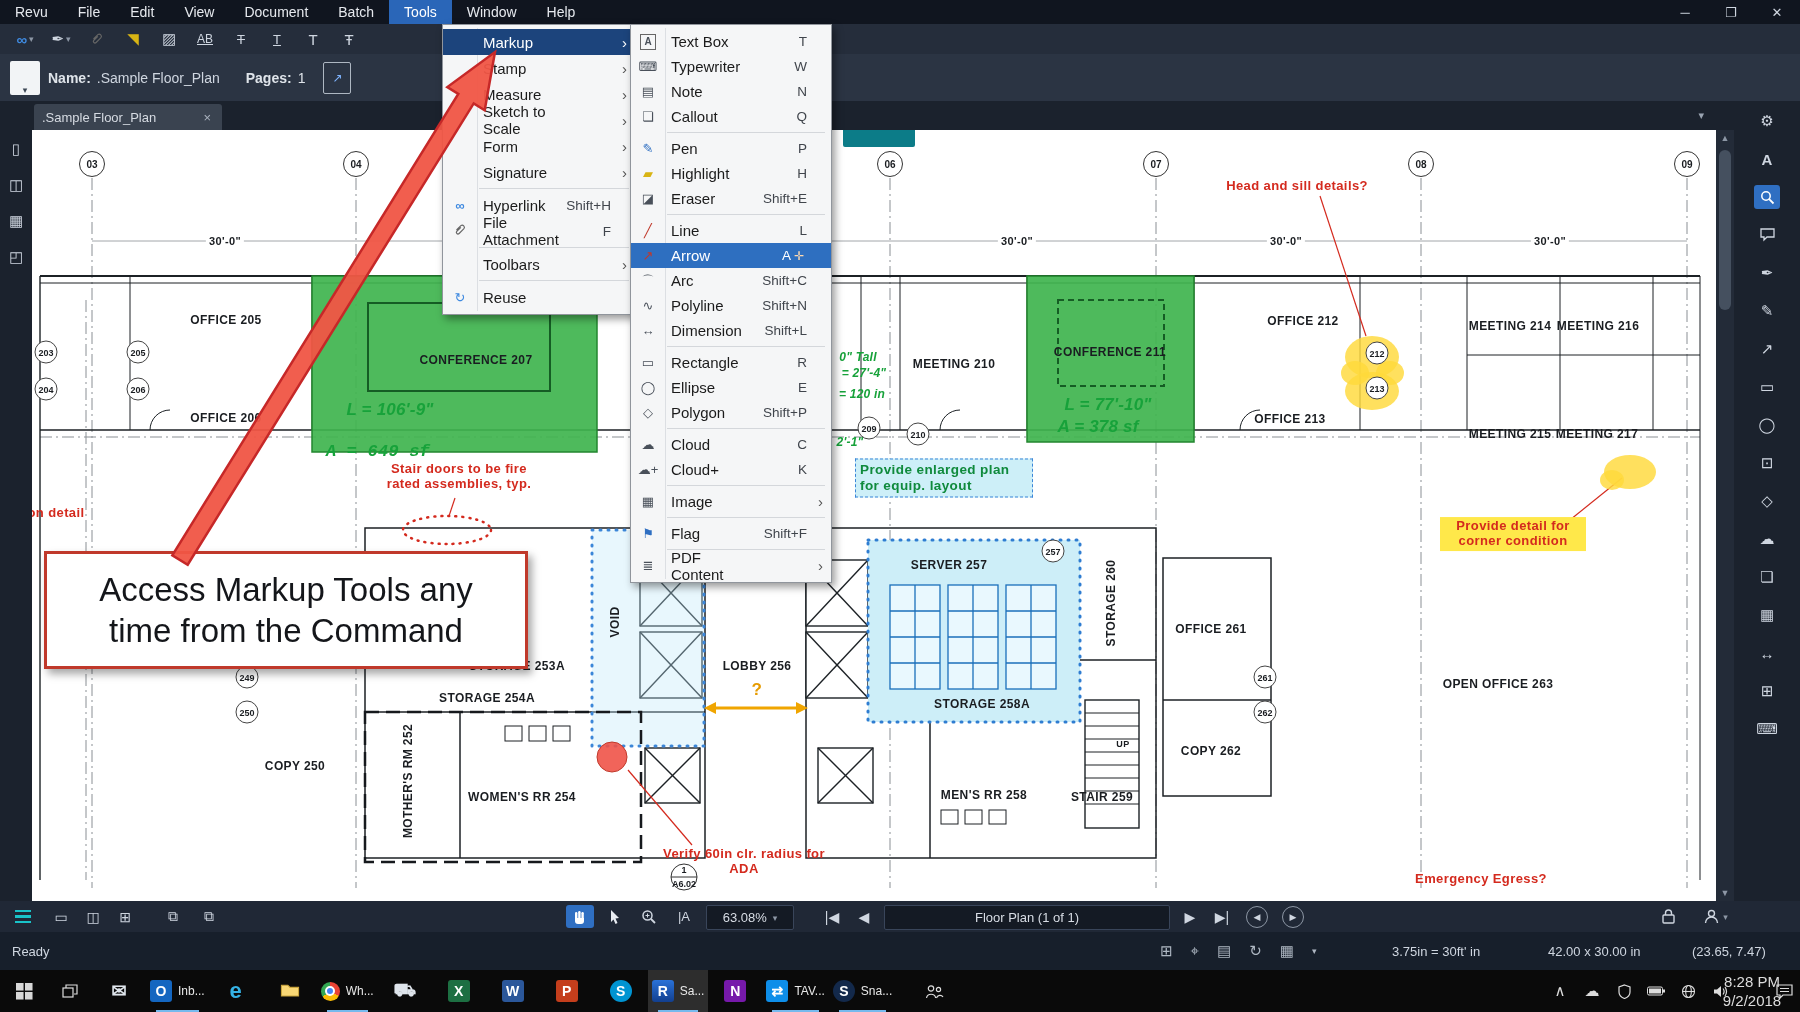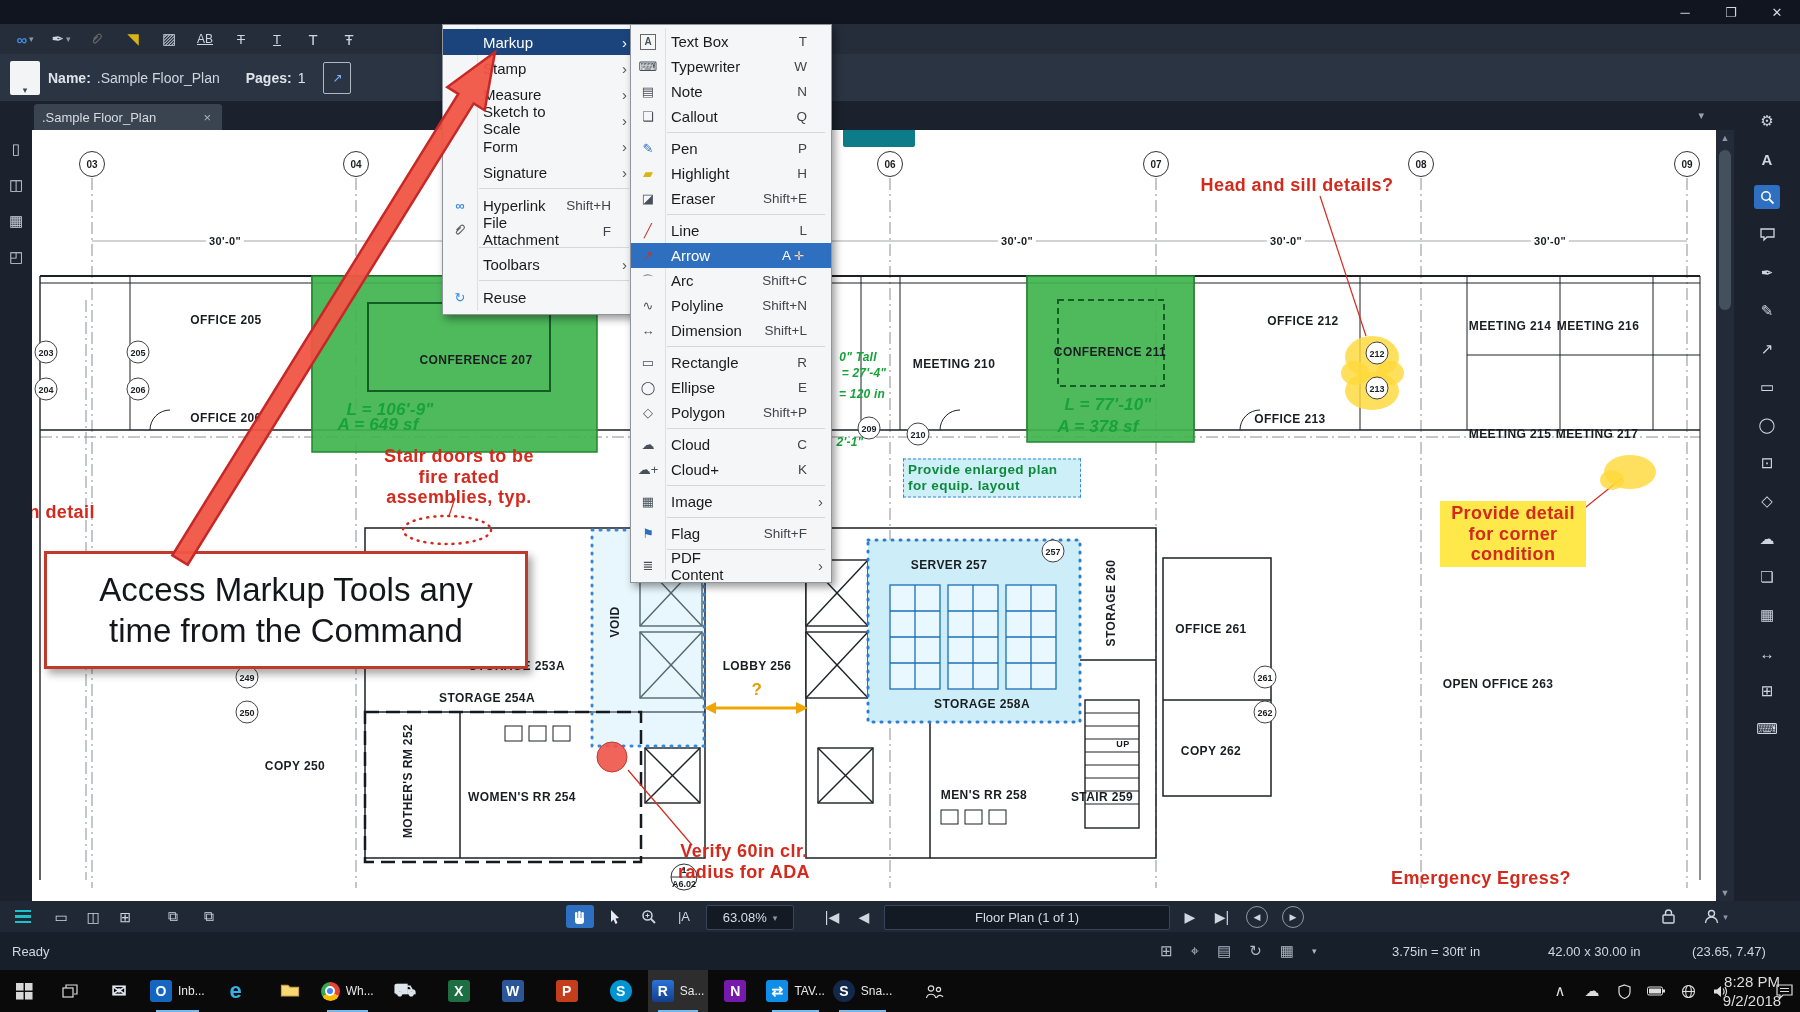--- a/index.html
+++ b/index.html
@@ -76,21 +76,21 @@
   .clock{width:84px;text-align:center;font-size:12px;line-height:1.3;}
   .notif{width:44px;}
   
   .canvas{position:absolute;left:0;top:0;width:1800px;height:1012px;z-index:1;background:#fff;}
   .plabel{position:absolute;transform:translate(-50%,-50%);font-size:12px;font-weight:bold;color:#1a1d21;white-space:nowrap;letter-spacing:.4px;z-index:3;}
   .plabel.vert{transform:translate(-50%,-50%) rotate(-90deg);}
   .plabel.gb{width:24px;height:24px;border:1.3px solid #333;border-radius:50%;background:#fff;font-size:10px;display:flex;align-items:center;justify-content:center;letter-spacing:0;}
   .plabel.dim{font-size:11px;background:#fff;padding:0 3px;}
   .plabel.meas{color:#17a23a;font-style:italic;font-size:17px;letter-spacing:.2px;}
   .plabel.sm{font-size:12px;}
-  .plabel.red{color:#d42a1e;font-size:18px;}
+  .plabel.red{color:#d42a1e;font-size:13px;}
   .plabel.red-c{white-space:normal;width:168px;text-align:center;line-height:1.15;}
   .plabel.green-note{color:#0f8a3c;font-size:13.5px;white-space:normal;width:168px;text-align:left;background:#cdeff8;border:1px dashed #3b86d8;padding:3px 4px;line-height:1.15;}
   .plabel.on-yellow{background:#ffe84a;white-space:normal;width:138px;text-align:center;padding:2px 4px;line-height:1.15;}
   .plabel.orange{color:#e69b00;font-size:17px;}
   .plabel.bub{width:21px;height:21px;border:1px solid #444;border-radius:50%;background:#fff;font-size:9px;display:flex;align-items:center;justify-content:center;letter-spacing:0;}
   .plabel.tiny{font-size:9px;}
   .plabel.marker{font-size:9px;letter-spacing:0;}
   
   .callout-box{position:absolute;left:44px;top:551px;width:484px;height:118px;background:#fff;border:3px solid #c0392b;
                box-shadow:4px 5px 8px rgba(0,0,0,.35);z-index:15;display:flex;align-items:center;justify-content:center;
@@ -266,34 +266,34 @@
       <div class="plabel gb" style="left: 1421px; top: 164px;">08</div>
       <div class="plabel gb" style="left: 1687px; top: 164px;">09</div>
       <div class="plabel dim" style="left: 225px; top: 241px;">30'-0"</div>
       <div class="plabel dim" style="left: 1017px; top: 241px;">30'-0"</div>
       <div class="plabel dim" style="left: 1286px; top: 241px;">30'-0"</div>
       <div class="plabel dim" style="left: 1550px; top: 241px;">30'-0"</div>
       <div class="plabel " style="left: 226px; top: 320px;">OFFICE  205</div>
       <div class="plabel " style="left: 476px; top: 360px;">CONFERENCE  207</div>
       <div class="plabel " style="left: 226px; top: 418px;">OFFICE  206</div>
       <div class="plabel meas" style="left: 390px; top: 410px;">L = 106'-9"</div>
-      <div class="plabel meas" style="left: 378px; top: 425px;">A = 649 sf</div>
+      <div class="plabel meas" style="left: 378px; top: 451px; font-family: Liberation Mono, monospace;">A = 649 sf</div>
       <div class="plabel " style="left: 954px; top: 364px;">MEETING  210</div>
       <div class="plabel " style="left: 1110px; top: 352px;">CONFERENCE  211</div>
       <div class="plabel meas" style="left: 1108px; top: 405px;">L = 77'-10"</div>
       <div class="plabel meas" style="left: 1098px; top: 427px; font-style: italic;">A = 378 sf</div>
       <div class="plabel " style="left: 1303px; top: 321px;">OFFICE  212</div>
       <div class="plabel " style="left: 1290px; top: 419px;">OFFICE  213</div>
       <div class="plabel " style="left: 1510px; top: 326px;">MEETING  214</div>
       <div class="plabel " style="left: 1598px; top: 326px;">MEETING  216</div>
       <div class="plabel " style="left: 1510px; top: 434px;">MEETING  215</div>
       <div class="plabel " style="left: 1597px; top: 434px;">MEETING  217</div>
       <div class="plabel red" style="left: 1297px; top: 185px;">Head and sill details?</div>
       <div class="plabel red red-c" style="left: 459px; top: 477px;">Stair doors to be fire rated assemblies, typ.</div>
-      <div class="plabel green-note" style="left: 944px; top: 478px; margin-left: 48px;">Provide enlarged plan for equip. layout</div>
+      <div class="plabel green-note" style="left: 944px; top: 478px;">Provide enlarged plan for equip. layout</div>
       <div class="plabel red on-yellow" style="left: 1513px; top: 534px; text-align: center;">Provide detail for corner condition</div>
       <div class="plabel " style="left: 949px; top: 565px;">SERVER  257</div>
       <div class="plabel vert" style="left: 1111px; top: 603px;">STORAGE  260</div>
       <div class="plabel " style="left: 1211px; top: 629px;">OFFICE  261</div>
       <div class="plabel " style="left: 517px; top: 666px;">STORAGE 253A</div>
       <div class="plabel " style="left: 487px; top: 698px;">STORAGE 254A</div>
       <div class="plabel " style="left: 757px; top: 666px;">LOBBY  256</div>
       <div class="plabel " style="left: 982px; top: 704px;">STORAGE 258A</div>
       <div class="plabel " style="left: 1498px; top: 684px;">OPEN OFFICE  263</div>
       <div class="plabel " style="left: 295px; top: 766px;">COPY  250</div>
@@ -332,20 +332,31 @@
 
 <div class="callout-box">
   <span>Access Markup Tools any time from the Command</span>
 </div>
 
 <svg id="red-arrow" width="1800" height="1012">
   <polygon points="495,52 484.7,110.3 473.7,103.4 187.7,564.7 172.3,555.3 458.3,94 447.3,87.1" fill="#f05545" stroke="#c62828" stroke-width="2.5" fill-opacity="0.95"></polygon>
 </svg>
 
 <div class="menubar">
+  <span id="menubar-items" style="display:flex;height:24px;">
+      <span class="mb-item">Revu</span>
+      <span class="mb-item">File</span>
+      <span class="mb-item">Edit</span>
+      <span class="mb-item">View</span>
+      <span class="mb-item">Document</span>
+      <span class="mb-item">Batch</span>
+      <span class="mb-item active">Tools</span>
+      <span class="mb-item">Window</span>
+      <span class="mb-item">Help</span>
+    </span>
   <span class="win-ctrls">
     <span class="win-ctrl">─</span>
     <span class="win-ctrl">❐</span>
     <span class="win-ctrl close">✕</span>
   </span>
 </div>
 
 <div class="toolbar">
     <span id="toolbar-items" style="display:flex;">
       <span class="tb-ic">

